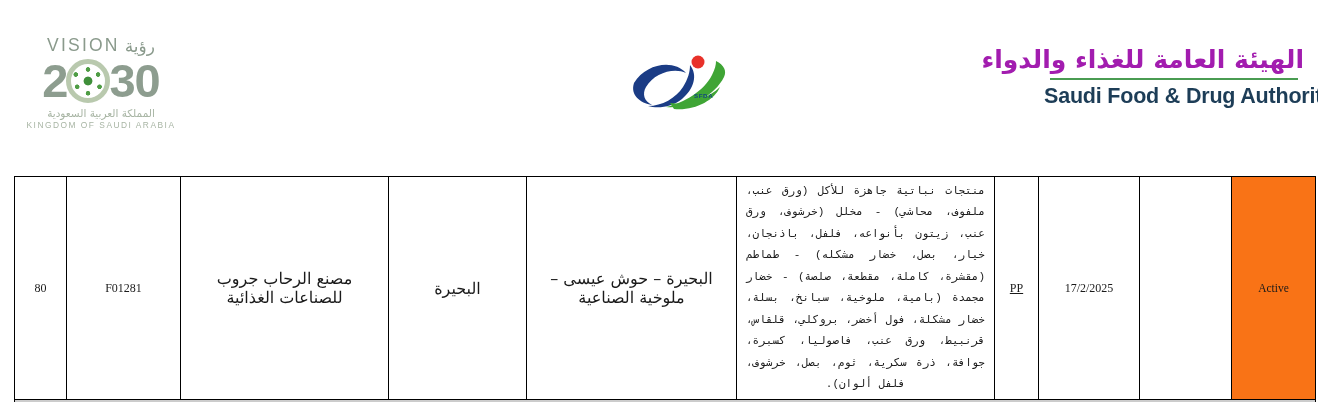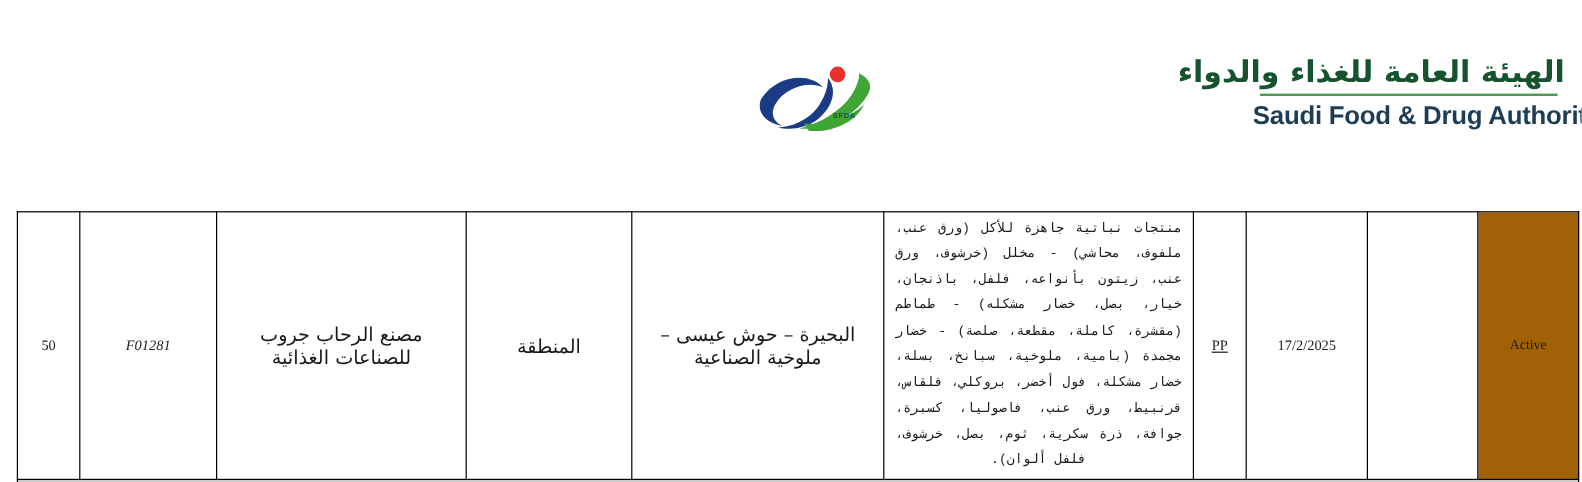--- a/index.html
+++ b/index.html
@@ -134,21 +134,21 @@
     top: 44px;
     width: 260px;
     text-align: center;
     user-select: none;
   }
   .sfda-word .ar {
     direction: rtl;
     font-family: "DejaVu Sans", sans-serif;
     font-size: 25px;
     font-weight: 700;
-    color: #14532d;
+    color: #a21caf;
     letter-spacing: 0.5px;
     white-space: nowrap;
     line-height: 1.25;
   }
   .sfda-word .rule {
     height: 2px;
     background: #4a9c52;
     margin: 3px 6px 4px 6px;
   }
   .sfda-word .en {
@@ -176,21 +176,21 @@
   table.reg td {
     border: 1px solid #000000;
     padding: 0;
     vertical-align: middle;
     font-size: 11.5px;
     color: #1a1a1a;
     text-align: center;
     height: 174px;
   }
   .c-idx     { width: 51px; }
-  .c-code    { width: 113px; font-style: italic; }
+  .c-code    { width: 113px; }
   .c-name    { width: 207px; }
   .c-city    { width: 137px; }
   .c-addr    { width: 209px; }
   .c-prod    { width: 257px; }
   .c-type    { width: 43px; text-decoration: underline; }
   .c-date    { width: 100px; }
   .c-blank   { width: 91px; }
   .c-status  { width: 83px; }
 
   .cell-pad { padding: 4px 7px; }
@@ -203,21 +203,21 @@
   .prod-cell {
     direction: rtl;
     text-align: justify;
     text-align-last: center;
     font-family: Liberation Mono, monospace;
     font-size: 11px;
     line-height: 1.95;
     padding: 4px 9px;
   }
   .status-cell {
-    background: #a16207;
+    background: #f97316;
     font-family: "Liberation Serif", serif;
     font-size: 12.5px;
   }
   .mono-num {
     font-family: "Liberation Serif", serif;
     font-size: 12px;
   }
 
   
   .foot-row td {
@@ -229,20 +229,36 @@
     font-size: 12.5px;
     padding: 0 12px;
     color: #111111;
   }
 </style>
 </head>
 <body>
 
 <div class="logo-band">
 
+  <div class="vision-logo">
+    <div class="vision-top">
+      <span class="vision-word">VISION</span>
+      <span class="vision-ar">رؤية</span>
+    </div>
+    <div class="vision-num">
+      <span class="d">2</span>
+      <span class="vision-emblem">
+        <span class="ring"></span>
+        <span class="dots"></span>
+      </span>
+      <span class="d">30</span>
+    </div>
+    <div class="vision-sub-ar">المملكة العربية السعودية</div>
+    <div class="vision-sub-en">KINGDOM OF SAUDI ARABIA</div>
+  </div>
 
   <div class="sfda-mark">
     <svg width="112" height="62" viewBox="0 0 112 62" aria-hidden="true">
       <path d="M6 30 C18 10, 46 6, 58 20 C46 14, 26 20, 18 34 C14 41, 16 48, 24 52 C12 50, 2 42, 6 30 Z" fill="#1b3c85"></path>
       <path d="M62 12 C70 22, 66 36, 54 46 C44 54, 30 56, 20 53 C34 53, 48 45, 55 34 C60 26, 62 19, 62 12 Z" fill="#1b3c85"></path>
       <path d="M96 24 C86 44, 60 56, 38 54 C56 50, 76 38, 84 22 C87 16, 88 12, 88 8 C96 12, 99 18, 96 24 Z" fill="#3fa535"></path>
       <path d="M42 50 C58 52, 80 46, 92 34 C86 48, 66 58, 46 56 Z" fill="#3fa535"></path>
       <circle cx="70" cy="9" r="6.5" fill="#e8312a"></circle>
       <text class="sfda-text" x="66" y="45">SFDA</text>
     </svg>
@@ -253,30 +269,30 @@
     <div class="rule"></div>
     <div class="en">Saudi Food &amp; Drug Authority</div>
   </div>
 </div>
 
 <div class="table-wrap">
   <table class="reg">
     <tbody>
       <tr>
         <td class="c-idx">
-          <div class="cell-pad mono-num">50</div>
+          <div class="cell-pad mono-num">80</div>
         </td>
         <td class="c-code">
           <div class="cell-pad mono-num">F01281</div>
         </td>
         <td class="c-name">
           <div class="cell-pad ar">مصنع الرحاب جروب للصناعات الغذائية</div>
         </td>
         <td class="c-city">
-          <div class="cell-pad ar">المنطقة</div>
+          <div class="cell-pad ar">البحيرة</div>
         </td>
         <td class="c-addr">
           <div class="cell-pad ar">البحيرة – حوش عيسى – ملوخية الصناعية</div>
         </td>
         <td class="c-prod">
           <div class="prod-cell">منتجات نباتية جاهزة للأكل (ورق عنب، ملفوف، محاشي) - مخلل (خرشوف، ورق عنب، زيتون بأنواعه، فلفل، باذنجان، خيار، بصل، خضار مشكله) - طماطم (مقشرة، كاملة، مقطعة، صلصة) - خضار مجمدة (بامية، ملوخية، سبانخ، بسلة، خضار مشكلة، فول أخضر، بروكلي، قلقاس، قرنبيط، ورق عنب، فاصوليا، كسبرة، جوافة، ذرة سكرية، ثوم، بصل، خرشوف، فلفل ألوان).</div>
         </td>
         <td class="c-type">
           <div class="cell-pad mono-num">PP</div>
         </td>

